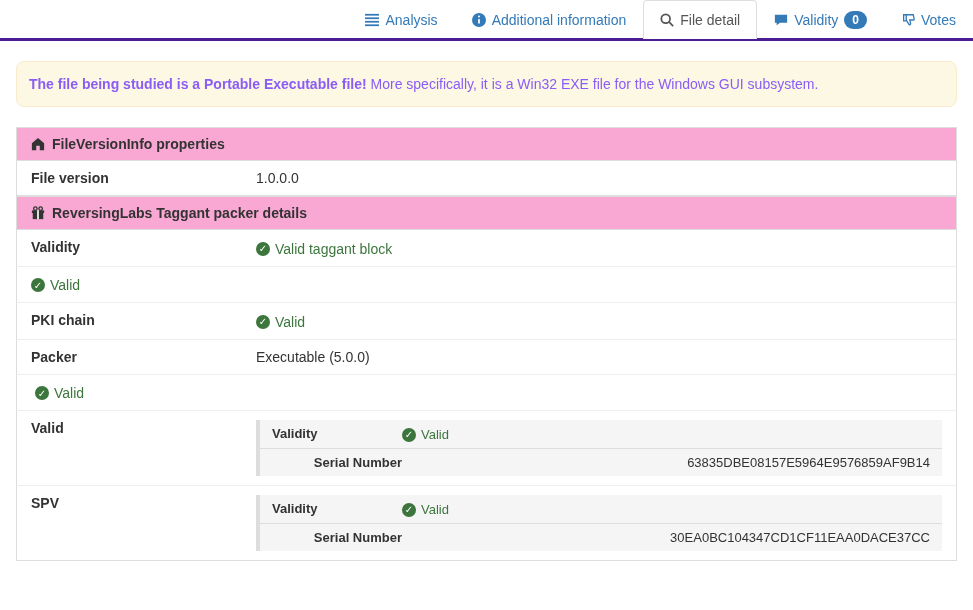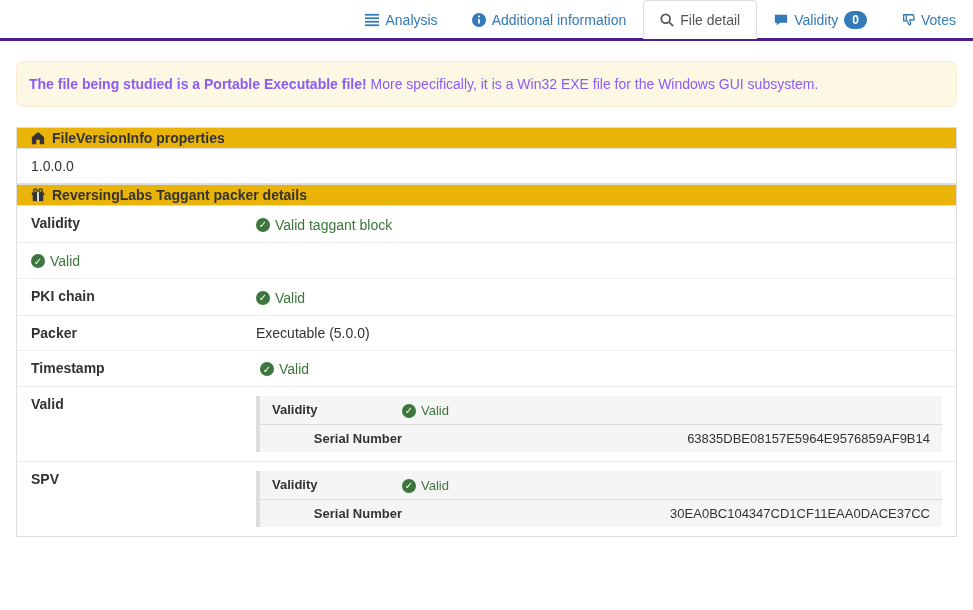--- a/index.html
+++ b/index.html
@@ -4,21 +4,21 @@
 <style>
 * { box-sizing: border-box; margin: 0; padding: 0; }
 body { font-family: Arial, Helvetica, sans-serif; font-size: 14px; color: #333; background: #fff; width: 973px; }
 .tabs { display: flex; border-bottom: 3px solid #4c1d95; padding: 0 0; justify-content: flex-end; }
 .tab { padding: 10px 16px; color: #337ab7; cursor: pointer; display: flex; align-items: center; gap: 6px; border: 1px solid transparent; border-bottom: none; margin-bottom: -1px; }
 .tab.active { color: #555; background: #fff; border: 1px solid #ddd; border-bottom: 1px solid #fff; border-radius: 4px 4px 0 0; }
 .badge { background: #337ab7; color: #fff; border-radius: 10px; padding: 2px 8px; font-size: 12px; font-weight: bold; min-width: 10px; text-align: center; }
 .alert { margin: 20px 16px; padding: 14px 12px; background: #fcf8e3; border: 1px solid #faebcc; border-radius: 8px; color: #8b5cf6; }
 .alert strong { font-weight: bold; }
 .panel { margin: 0 16px 0; }
-.panel-header { background: #eab308; border: 1px solid #ddd; padding: 2px 14px; font-weight: bold; display: flex; align-items: center; gap: 7px; }
+.panel-header { background: #f9a8d4; border: 1px solid #ddd; padding: 8px 14px; font-weight: bold; display: flex; align-items: center; gap: 7px; }
 .row { display: flex; padding: 9px 14px; border-left: 1px solid #ddd; border-right: 1px solid #ddd; border-bottom: 1px solid #eee; align-items: flex-start; }
 .row:last-child { border-bottom: 1px solid #ddd; }
 .row-label { width: 225px; font-weight: bold; flex-shrink: 0; }
 .row-value { flex: 1; }
 .valid { color: #3c763d; display: inline-flex; align-items: center; gap: 5px; }
 .check-icon { display: inline-flex; width: 14px; height: 14px; background: #3c763d; border-radius: 50%; align-items: center; justify-content: center; color: #fff; font-size: 10px; flex-shrink: 0; }
 .subtable { border-left: 4px solid #ddd; margin-left: 0; }
 .subrow { display: flex; padding: 6px 12px; background: #f5f5f5; border-bottom: 1px solid #ddd; }
 .subrow:last-child { border-bottom: none; text-align: right; }
 .sublabel { width: 130px; font-weight: bold; flex-shrink: 0; font-size: 13px; }
@@ -73,20 +73,21 @@
 </div>
 
 <div class="panel">
   <div class="panel-header">
     <svg width="14" height="14" viewBox="0 0 16 16" fill="#333">
         <path d="M8 1 L15 7 v8 h-5 v-5 h-4 v5 h-5 v-8 z"></path>
       </svg>
     <span>FileVersionInfo properties</span>
   </div>
   <div class="row">
+    <div class="row-label">File version</div>
     <div class="row-value">1.0.0.0</div>
   </div>
 </div>
 
 <div class="panel">
   <div class="panel-header">
     <svg width="14" height="14" viewBox="0 0 16 16" fill="#333">
         <rect x="1" y="5" width="14" height="3"></rect>
         <rect x="2" y="8" width="12" height="7"></rect>
         <rect x="7" y="4" width="2" height="11" fill="#f5f5f5"></rect>
@@ -118,21 +119,20 @@
           <span>Valid</span>
         </span></div>
   </div>
 
   <div class="row">
     <div class="row-label">Packer</div>
     <div class="row-value">Executable (5.0.0)</div>
   </div>
 
   <div class="row">
-    <div class="row-label">Timestamp</div>
     <div class="row-value">
       <span class="valid" style="margin-left:4px;">
           <span class="check-icon">✓</span>
           <span>Valid</span>
         </span>
     </div>
   </div>
 
   <div class="row">
     <div class="row-label">Valid</div>

